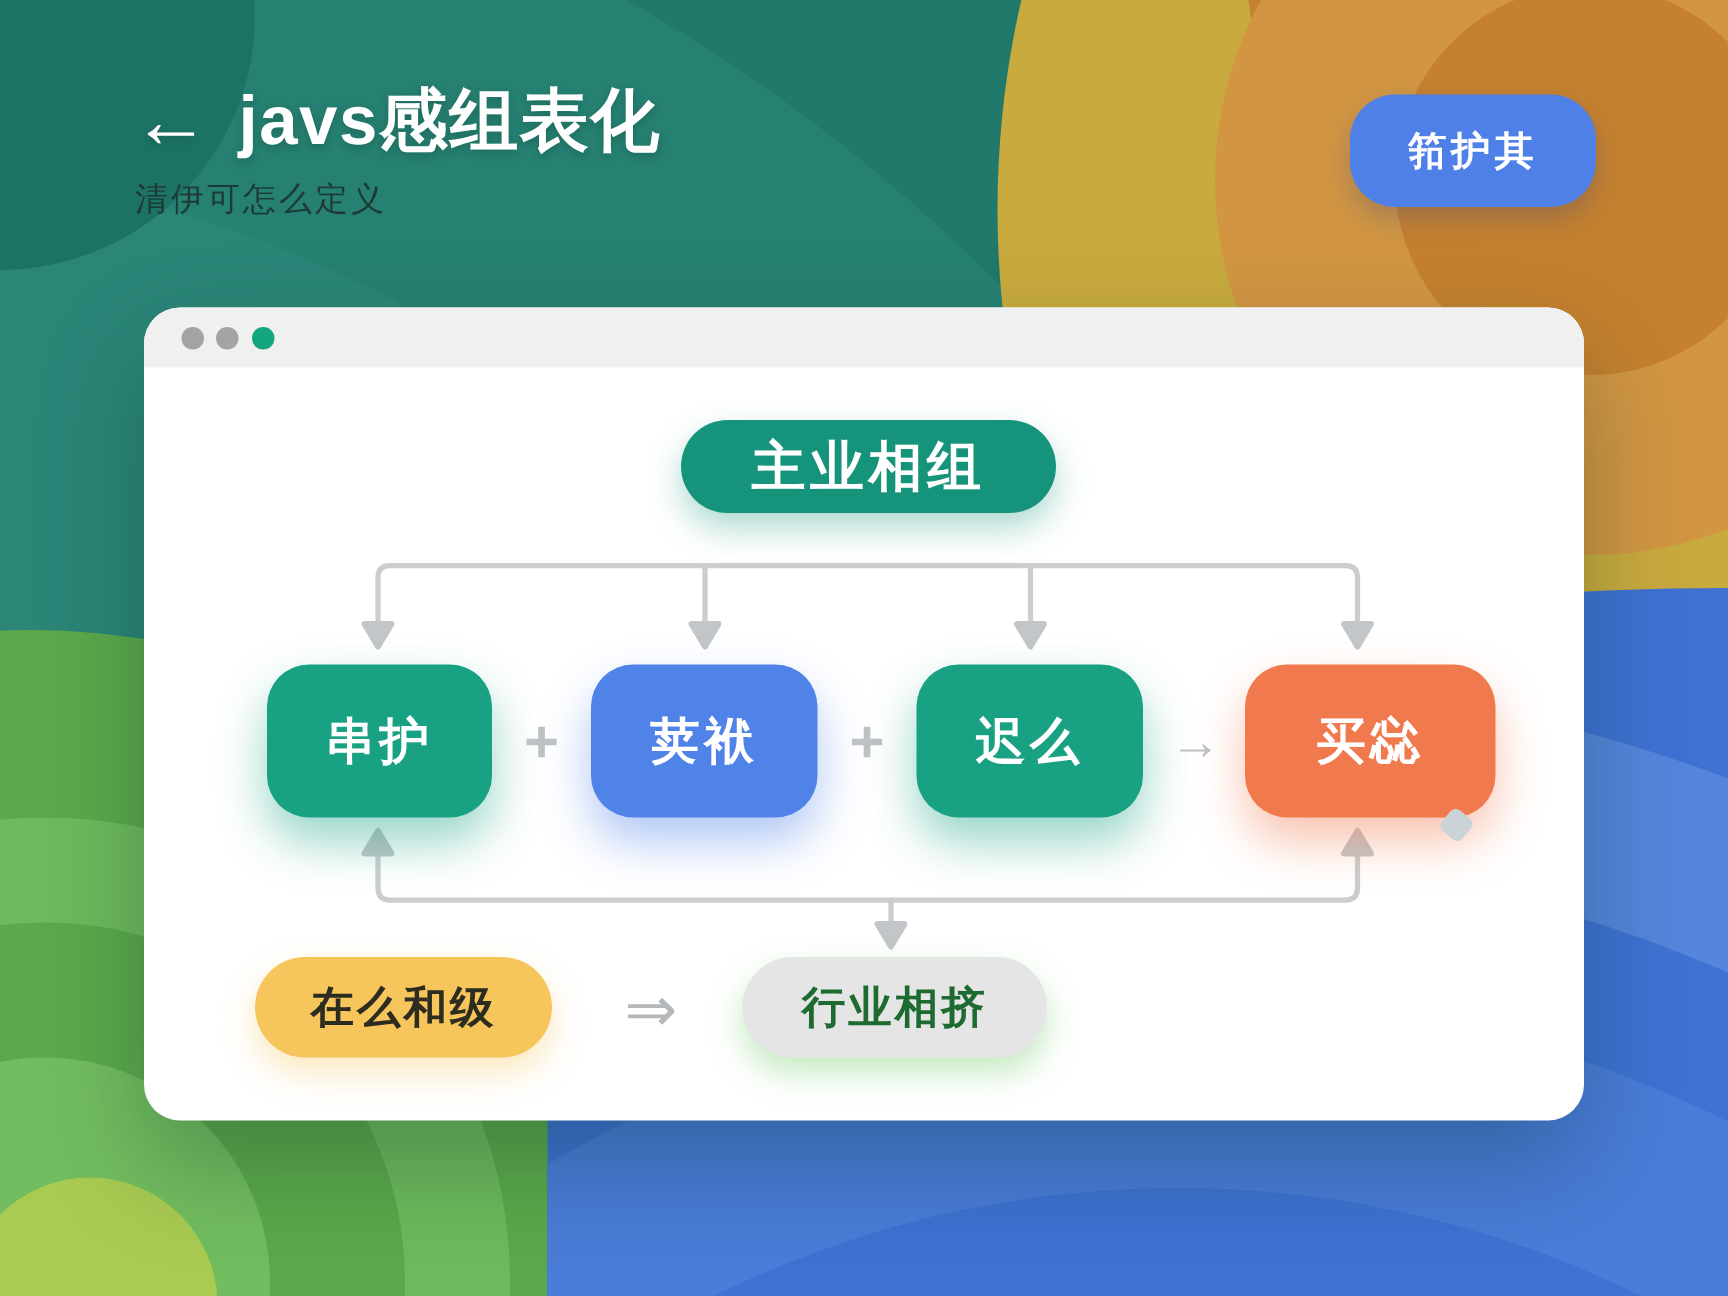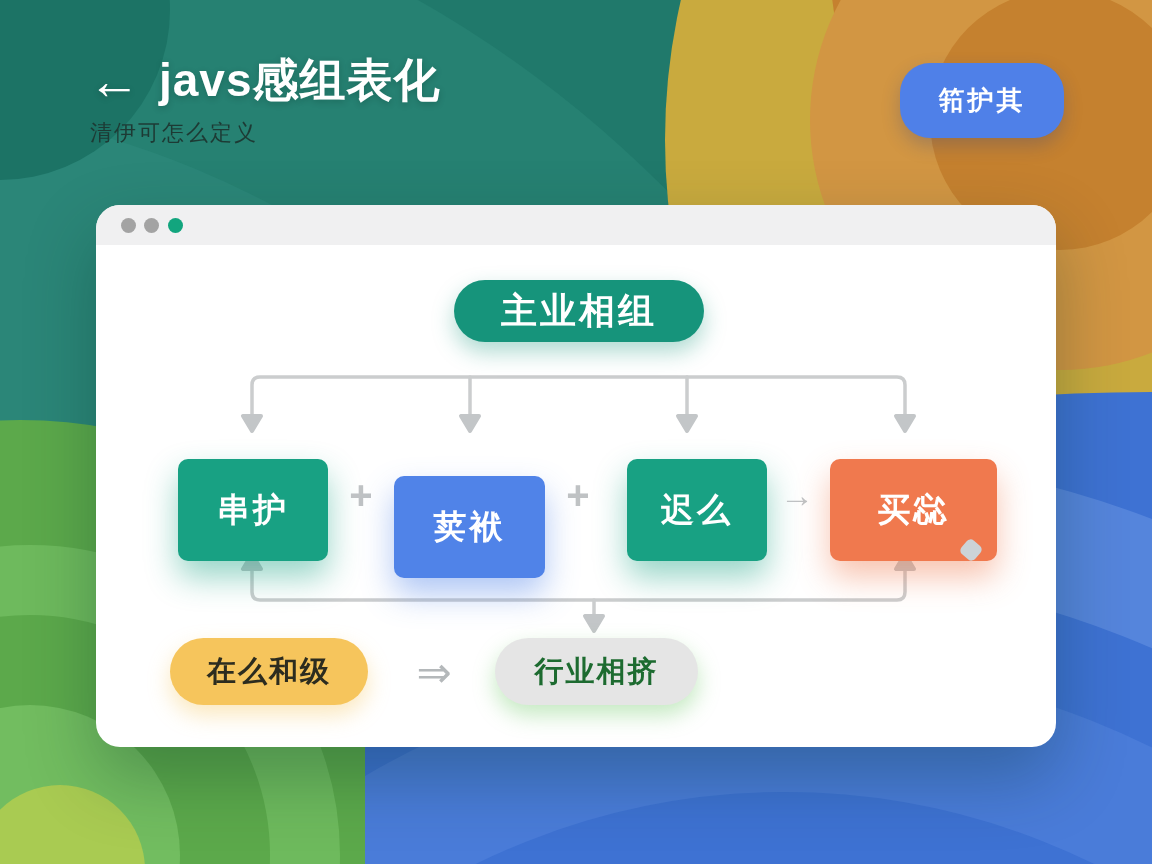--- a/index.html
+++ b/index.html
@@ -44,24 +44,24 @@
   .dot { position:absolute; top:13px; width:15px; height:15px; border-radius:50%; }
   .dot1 { left:25px; } .dot2 { left:48px; } .dot3 { left:72px; }
 
   .node-text { display:flex; align-items:center; justify-content:center; font-weight:700; color:#ffffff; }
 
   .root-pill { position:absolute; left:358px; top:75px; width:250px; height:62px; border-radius:31px;
                font-size:36px; letter-spacing:3px; box-shadow:0 10px 22px rgba(22,148,123,.35); }
 
   .connector-svg { position:absolute; left:0; top:0; width:960px; height:542px; pointer-events:none; }
 
-  .flow-box { position:absolute; top:254px; height:102px; border-radius:10px; font-size:33px; letter-spacing:3px; }
+  .flow-box { position:absolute; top:238px; height:102px; border-radius:28px; font-size:33px; letter-spacing:3px; }
   .box-0 { left:82px;  width:150px; box-shadow:0 16px 32px rgba(24,161,131,.45); }
-  .box-1 { left:298px; width:151px; box-shadow:0 16px 32px rgba(80,131,232,.45);margin-top:17px; }
-  .box-2 { left:515px; width:140px; box-shadow:0 16px 32px rgba(24,161,131,.45);margin-left:16px; }
+  .box-1 { left:298px; width:151px; box-shadow:0 16px 32px rgba(80,131,232,.45); }
+  .box-2 { left:515px; width:151px; box-shadow:0 16px 32px rgba(24,161,131,.45); }
   .box-3 { left:734px; width:167px; box-shadow:0 16px 32px rgba(240,121,78,.45); }
 
   .op { position:absolute; top:262px; width:40px; height:56px; display:flex; align-items:center; justify-content:center;
         color:#bfc2c4; font-weight:700; }
   .op-plus { font-size:40px; }
   .op-arrow { font-size:34px; }
   .op1 { left:245px; } .op2 { left:462px; } .op3 { left:681px; }
 
   .bottom-pill { position:absolute; top:433px; height:67px; border-radius:34px; font-size:29px;
                  font-weight:700; letter-spacing:2px; }

